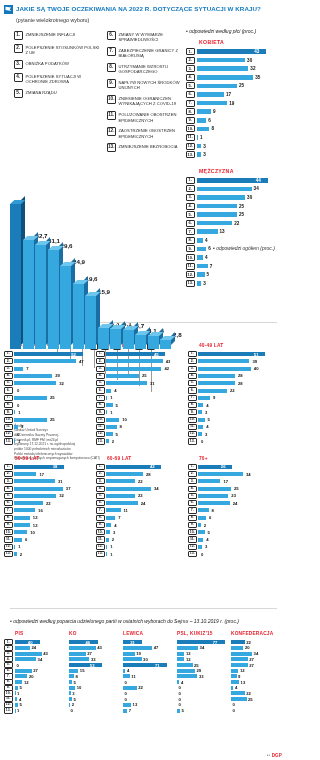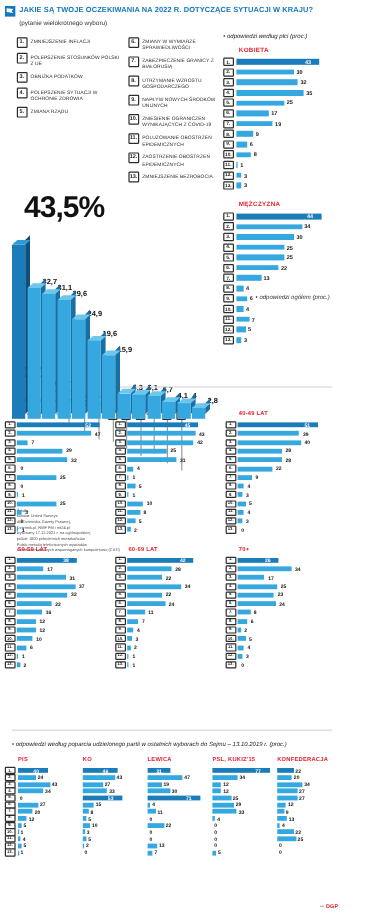--- a/index.html
+++ b/index.html
@@ -208,21 +208,20 @@
           <div class="legend-txt">ZAOSTRZENIE OBOSTRZEŃ EPIDEMICZNYCH</div>
         </div>
         <div class="legend-row">
           <div class="num-box">13.</div>
           <div class="legend-txt">ZMNIEJSZENIE BEZROBOCIA</div>
         </div>
       </div>
   </div>
 
   <div class="main-chart">
-    <div class="big-pct">43,5%</div>
     <div class="bars3d" id="bars3d">
         <div class="bar3d first" style="height: 145px;">
           <div class="bar-side" style="height: 145px;"></div>
           <div class="bar-top"></div>
           <div class="bar-face" style="height: 145px;"></div>
         </div>
         <div class="bar3d" style="height: 109px;">
           <div class="bar-side" style="height: 109px;"></div>
           <div class="bar-top"></div>
           <div class="bar-face" style="height: 109px;"></div>

